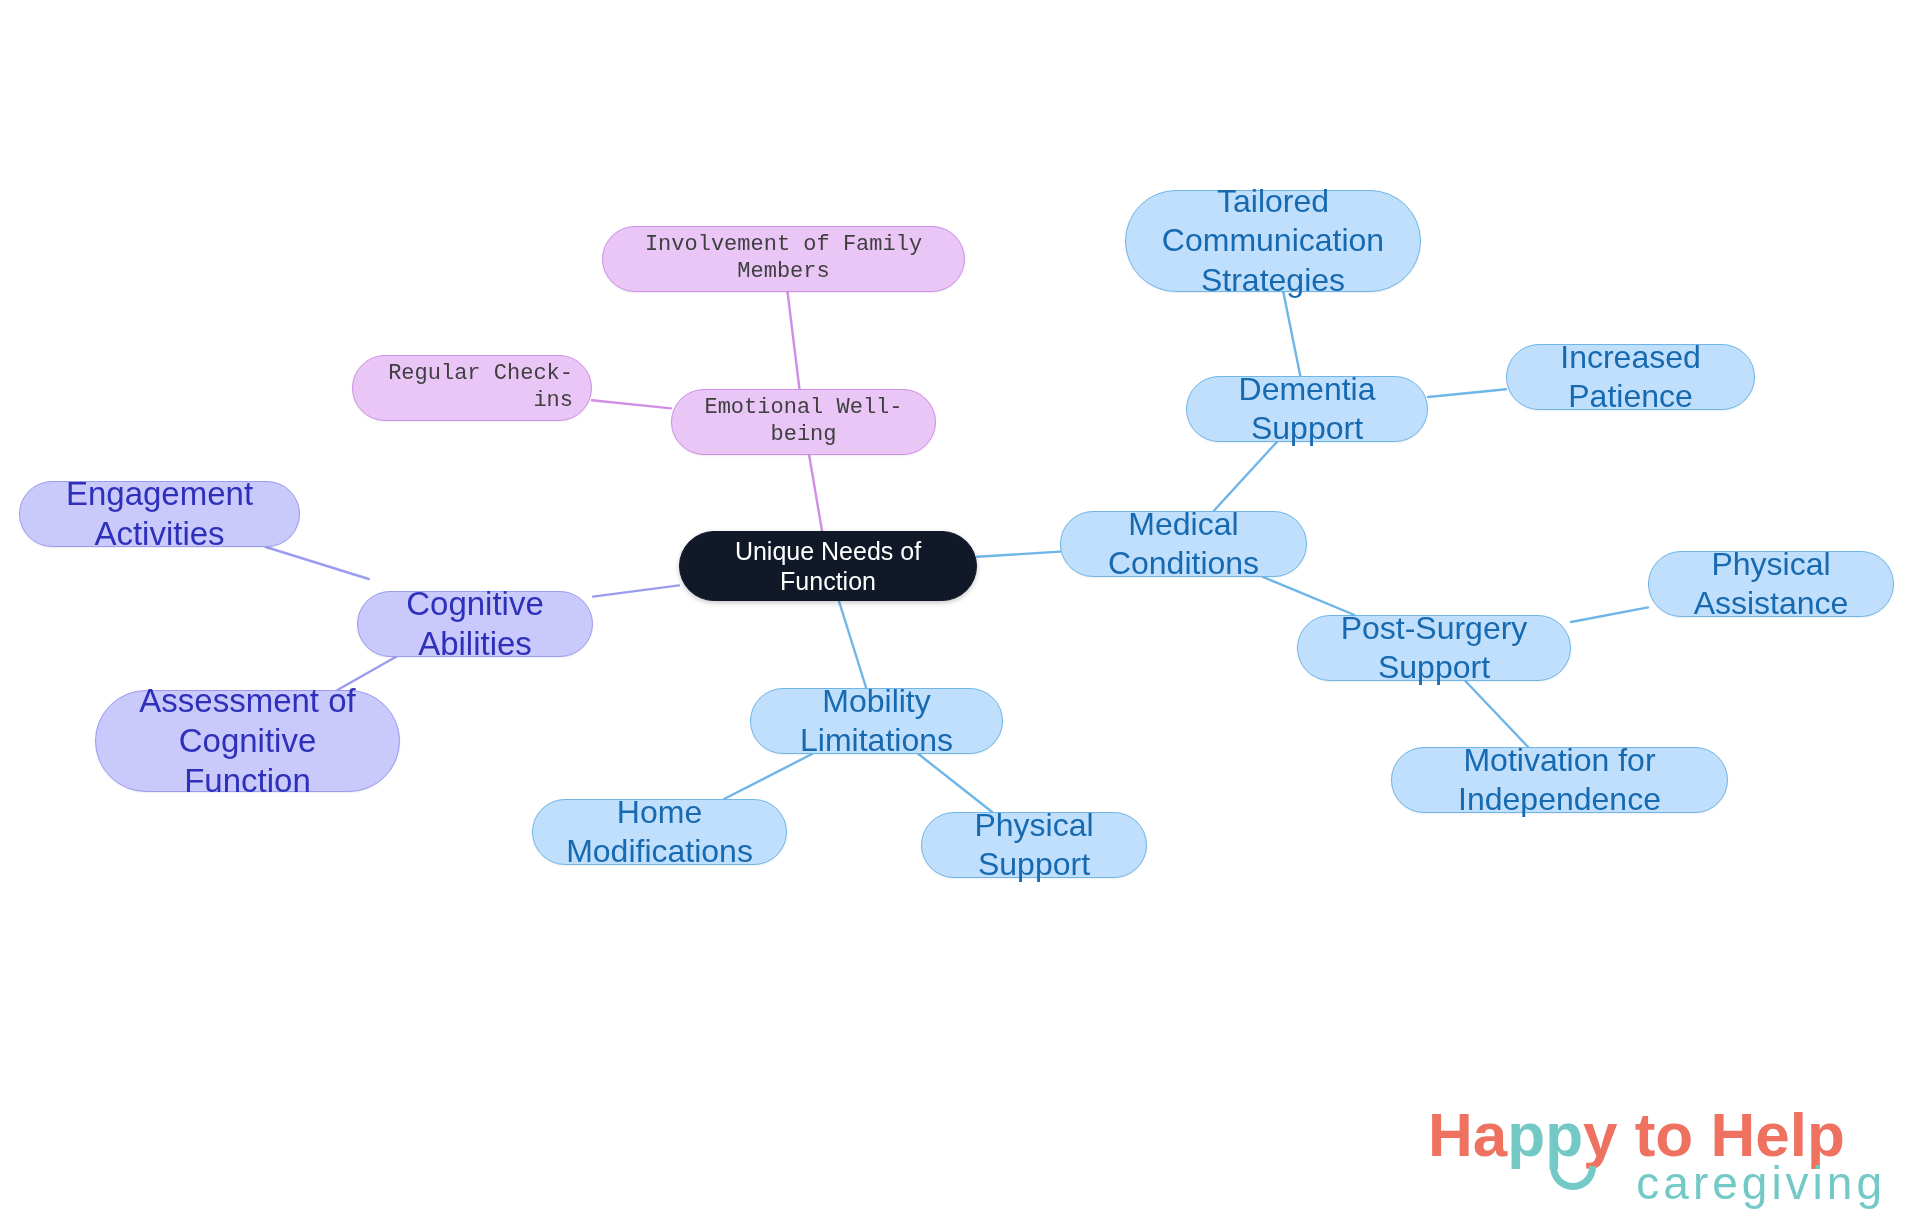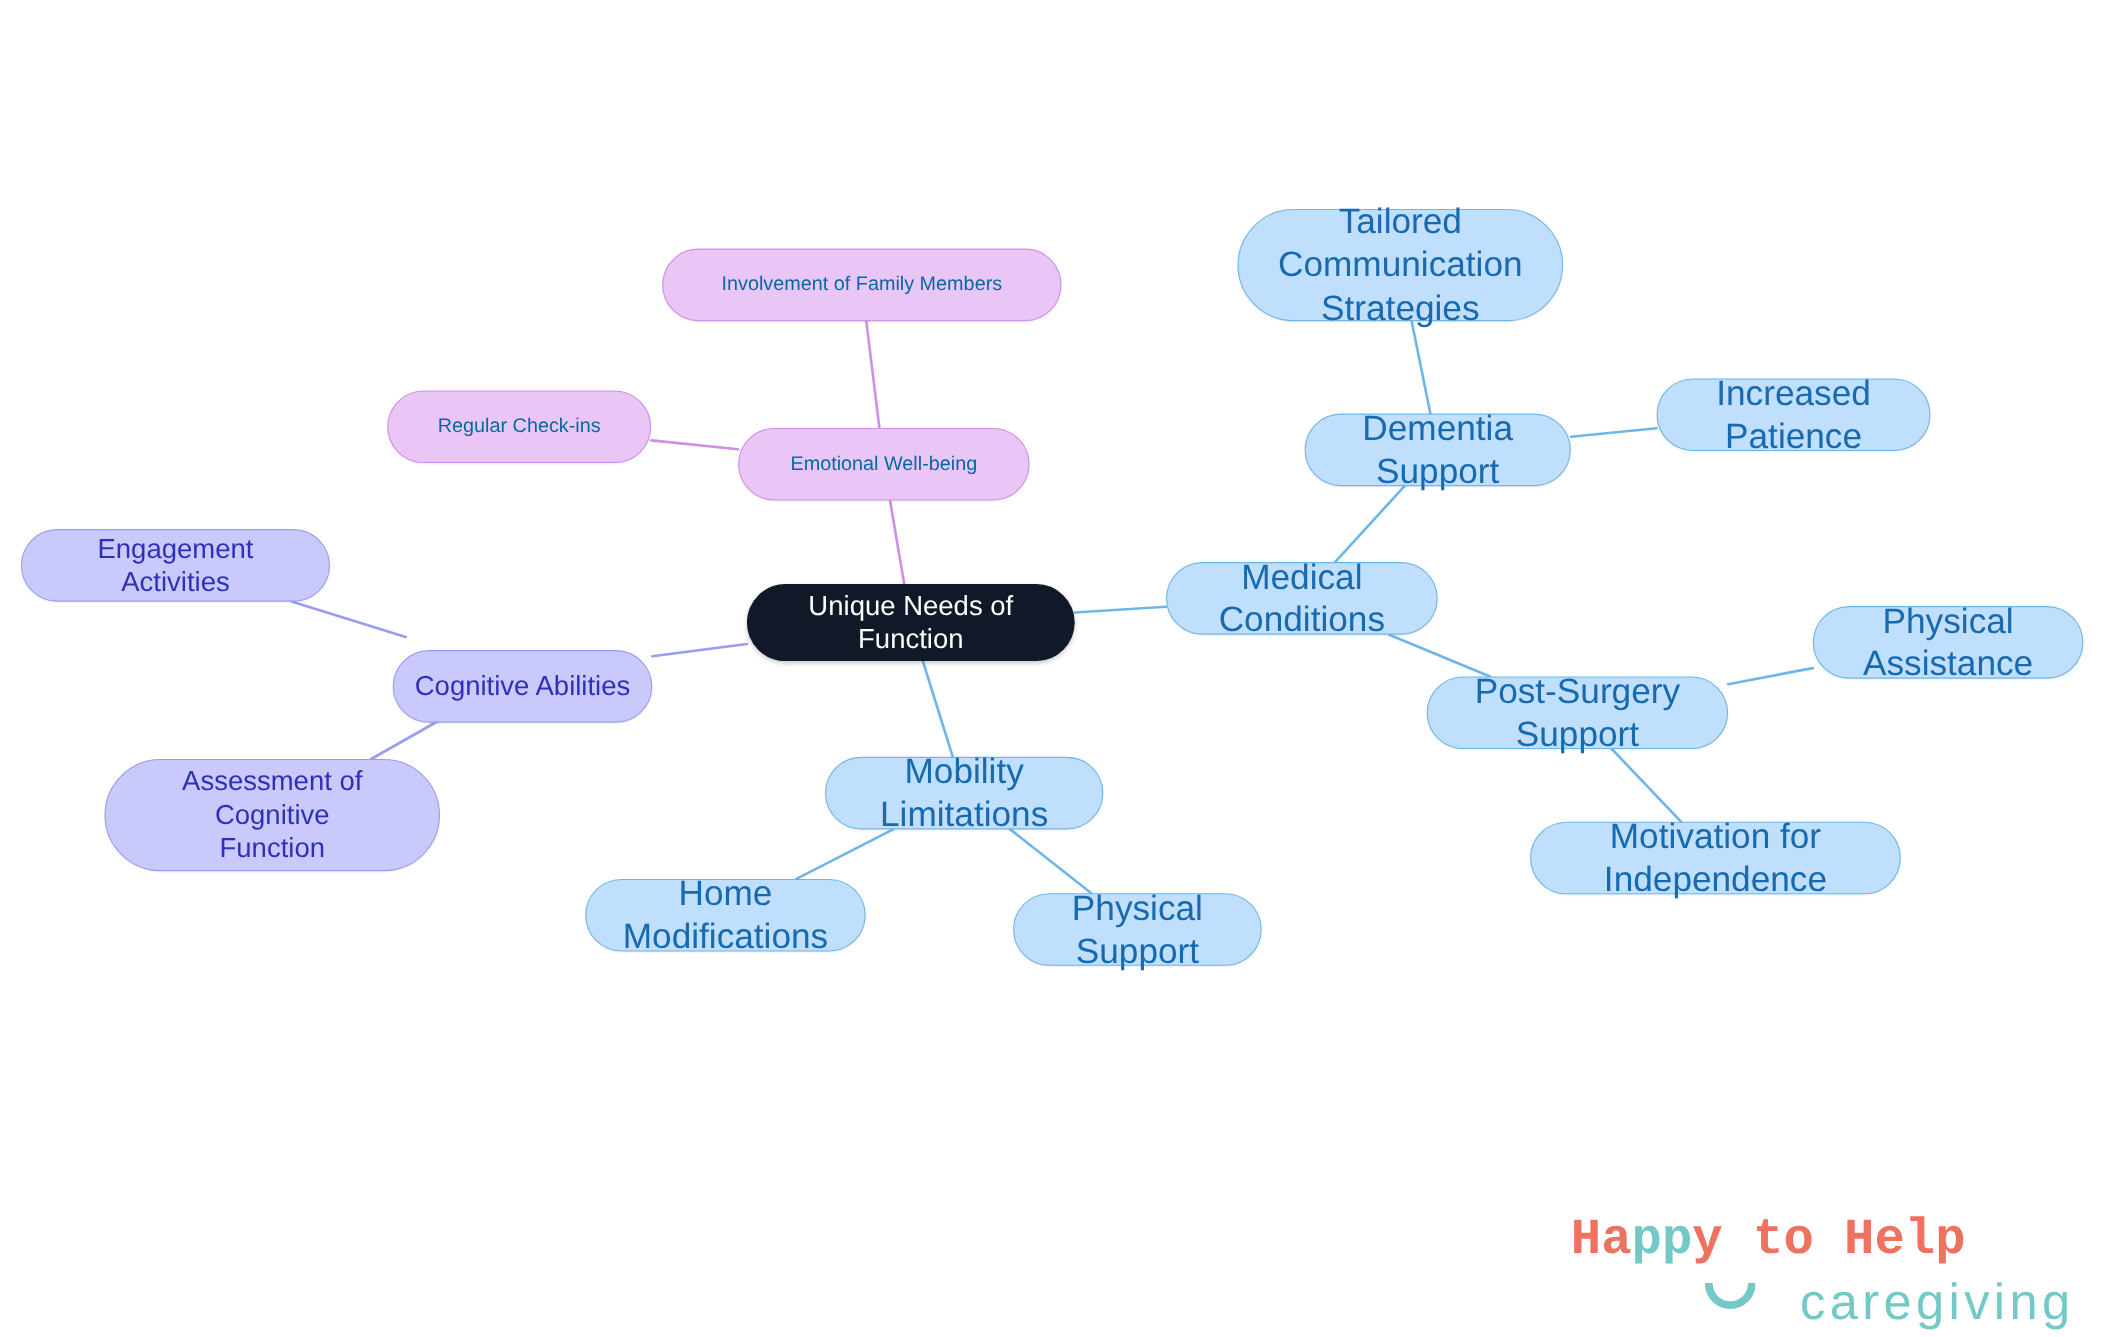--- a/index.html
+++ b/index.html
@@ -60,45 +60,45 @@
     background: #bfdffc;
     border-color: #6fb6e8;
     color: #1769b0;
     font-size: 32px;
   }
 
   .node.lavender {
     background: #c9cafb;
     border-color: #9a9cf0;
     color: #2f30ba;
-    font-size: 25px;
+    font-size: 33px;
   }
 
   .node.pink {
     background: #eac6f7;
     border-color: #cf8fe6;
-    color: #0369a1;
-    font-size: 18px;
+    color: #404040;
+    font-size: 22px;
+    font-family: Liberation Mono, monospace;
   }
 
   .logo {
     position: absolute;
     left: 1428px;
     top: 1104px;
     width: 460px;
     height: 98px;
   }
   .logo-line1 {
     position: relative;
-    font-size: 46px;
+    font-size: 62px;
     font-weight: bold;
     letter-spacing: 0px;
     line-height: 1;
     white-space: nowrap;
-    font-family: Liberation Mono, monospace;
   }
   .logo-coral { color: #ef7261; }
   .logo-teal  { color: #72c9c6; }
   .logo-line2 {
     position: absolute;
     right: 2px;
     top: 56px;
     font-size: 46px;
     color: #72c9c6;
     letter-spacing: 4px;

